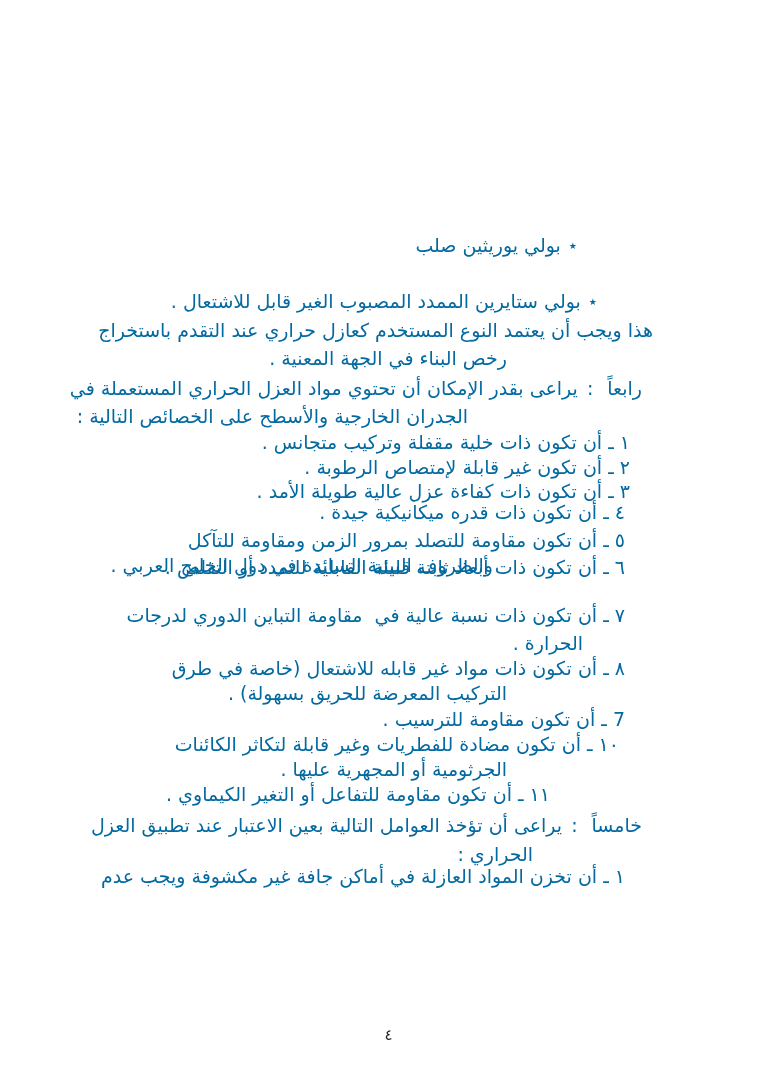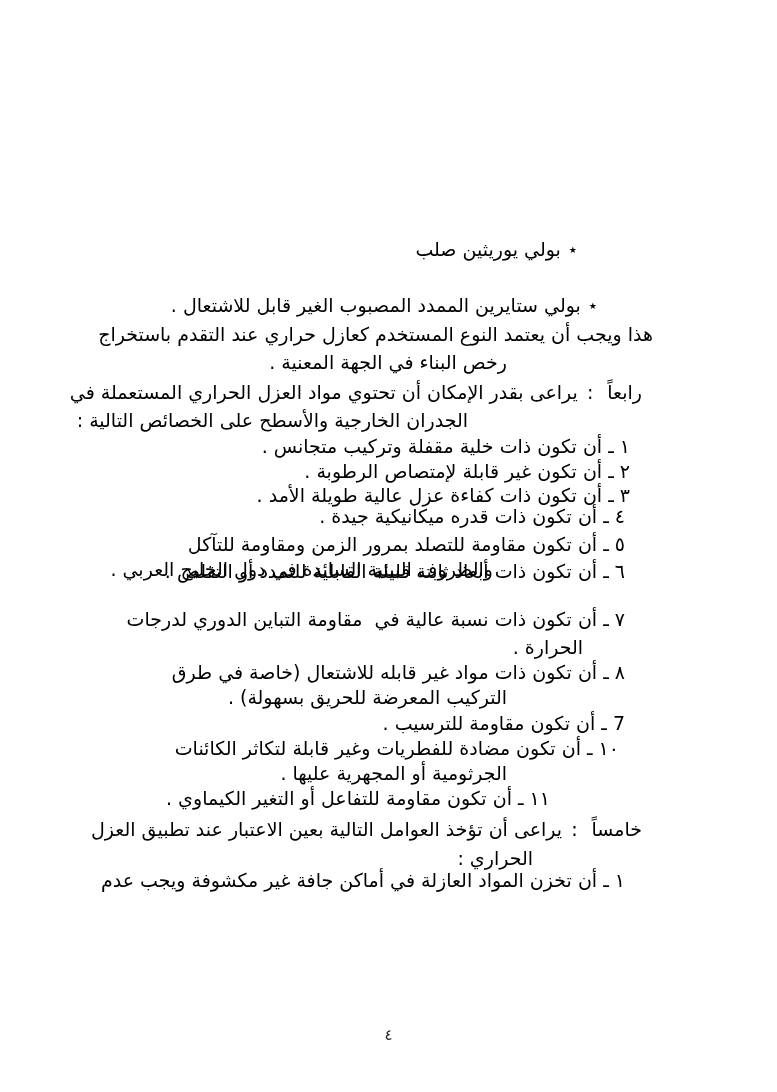--- a/index.html
+++ b/index.html
@@ -15,22 +15,22 @@
     overflow: hidden;
     font-family: "DejaVu Sans", sans-serif;
     color: #1c1c1c;
   }
   .ln {
     position: absolute;
     direction: rtl;
     unicode-bidi: embed;
     white-space: pre;
     font-size: 19px;
-    line-height: 36px;
-    color: #000000;
+    line-height: 28px;
+    color: #0369a1;
   }
   .star {
     display: inline-block;
     margin-left: 8px;
     font-size: 15px;
     vertical-align: 1px;
   }
   .sec-label {
     display: inline-block;
   }

